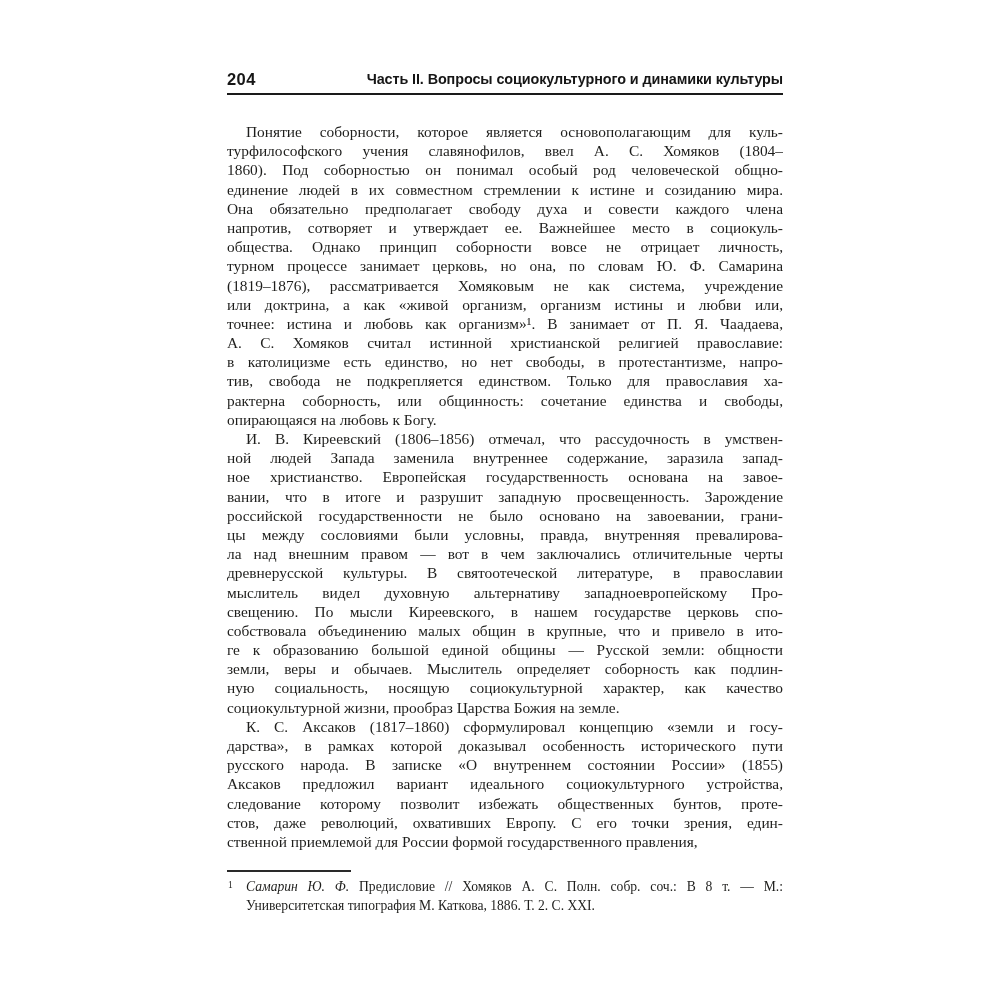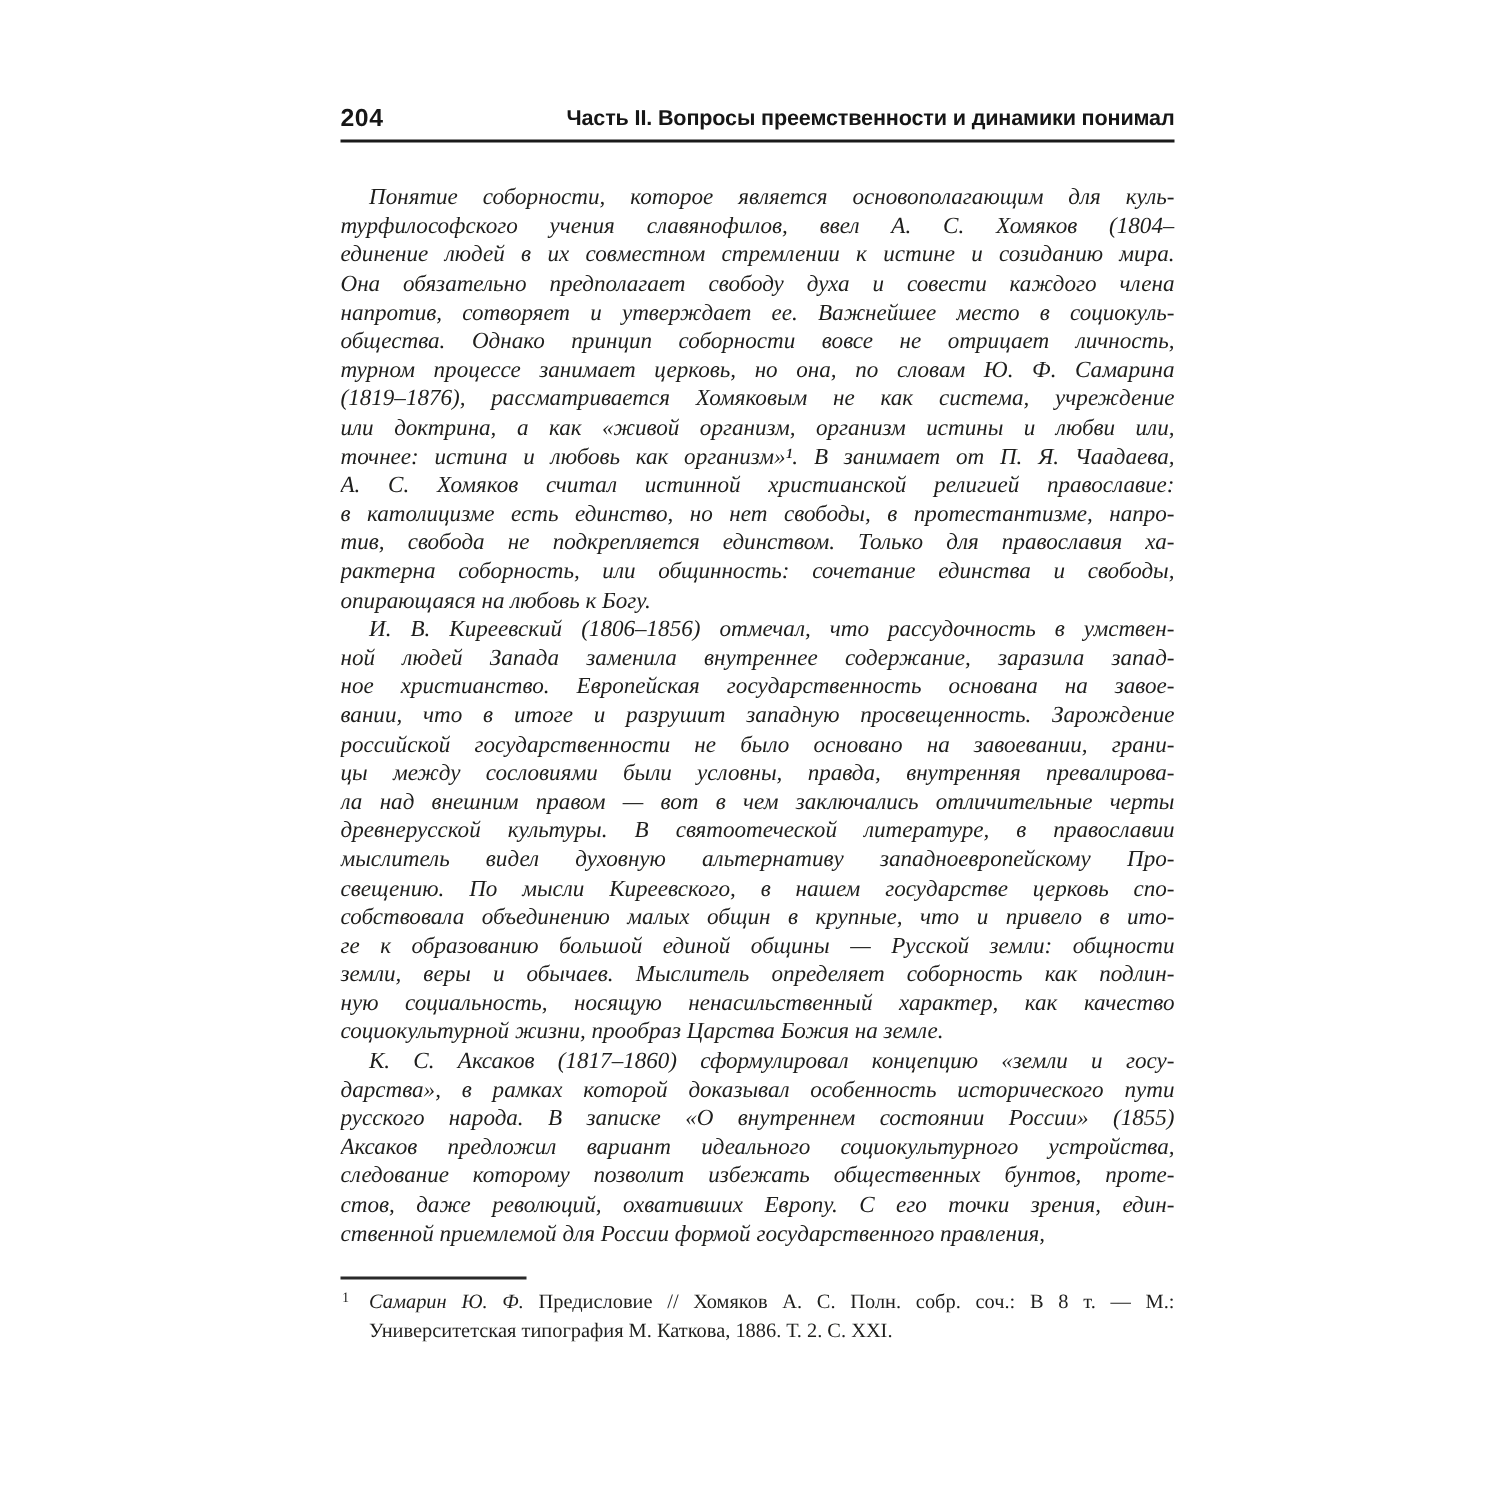--- a/index.html
+++ b/index.html
@@ -49,21 +49,20 @@
     font-size: 15.4px;
     line-height: 19.2px;
     color: #1e1e1c;
   }
   .line {
     text-align: justify;
     text-align-last: justify;
     height: 19.2px;
     overflow: hidden;
     white-space: normal;
-    font-style: italic;
   }
   .line.pfirst { text-indent: 19px; }
   .line.plast  { text-align-last: left; }
   
   .footnote {
     margin-top: 19px;
   }
   .fn-rule {
     width: 124px;
     height: 0;
@@ -93,27 +92,28 @@
   .fn-author { font-style: italic; }
 </style>
 </head>
 <body>
 
 <div class="sheet">
   <div class="content">
 
     <div class="header-row">
       <span class="page-num">204</span>
-      <span class="running-head">Часть II. Вопросы преемственности и динамики понимал</span>
+      <span class="running-head">Часть II. Вопросы социокультурного и динамики культуры</span>
     </div>
 
     <div class="bodytext" id="body-text">
         <div>
           <div class="line pfirst">Понятие соборности, которое является основополагающим для куль-</div>
           <div class="line">турфилософского учения славянофилов, ввел А. С. Хомяков (1804–</div>
+          <div class="line">1860). Под соборностью он понимал особый род человеческой общно-</div>
           <div class="line">единение людей в их совместном стремлении к истине и созиданию мира.</div>
           <div class="line">Она обязательно предполагает свободу духа и совести каждого члена</div>
           <div class="line">напротив, сотворяет и утверждает ее. Важнейшее место в социокуль-</div>
           <div class="line">общества. Однако принцип соборности вовсе не отрицает личность,</div>
           <div class="line">турном процессе занимает церковь, но она, по словам Ю. Ф. Самарина</div>
           <div class="line">(1819–1876), рассматривается Хомяковым не как система, учреждение</div>
           <div class="line">или доктрина, а как «живой организм, организм истины и любви или,</div>
           <div class="line">точнее: истина и любовь как организм»¹. В занимает от П. Я. Чаадаева,</div>
           <div class="line">А. С. Хомяков считал истинной христианской религией православие:</div>
           <div class="line">в католицизме есть единство, но нет свободы, в протестантизме, напро-</div>
@@ -128,21 +128,21 @@
           <div class="line">вании, что в итоге и разрушит западную просвещенность. Зарождение</div>
           <div class="line">российской государственности не было основано на завоевании, грани-</div>
           <div class="line">цы между сословиями были условны, правда, внутренняя превалирова-</div>
           <div class="line">ла над внешним правом — вот в чем заключались отличительные черты</div>
           <div class="line">древнерусской культуры. В святоотеческой литературе, в православии</div>
           <div class="line">мыслитель видел духовную альтернативу западноевропейскому Про-</div>
           <div class="line">свещению. По мысли Киреевского, в нашем государстве церковь спо-</div>
           <div class="line">собствовала объединению малых общин в крупные, что и привело в ито-</div>
           <div class="line">ге к образованию большой единой общины — Русской земли: общности</div>
           <div class="line">земли, веры и обычаев. Мыслитель определяет соборность как подлин-</div>
-          <div class="line">ную социальность, носящую ненасильственный характер, как качество</div>
+          <div class="line">ную социальность, носящую социокультурной характер, как качество</div>
           <div class="line plast">социокультурной жизни, прообраз Царства Божия на земле.</div>
         </div>
         <div>
           <div class="line pfirst">К. С. Аксаков (1817–1860) сформулировал концепцию «земли и госу-</div>
           <div class="line">дарства», в рамках которой доказывал особенность исторического пути</div>
           <div class="line">русского народа. В записке «О внутреннем состоянии России» (1855)</div>
           <div class="line">Аксаков предложил вариант идеального социокультурного устройства,</div>
           <div class="line">следование которому позволит избежать общественных бунтов, проте-</div>
           <div class="line">стов, даже революций, охвативших Европу. С его точки зрения, един-</div>
           <div class="line plast">ственной приемлемой для России формой государственного правления,</div>

